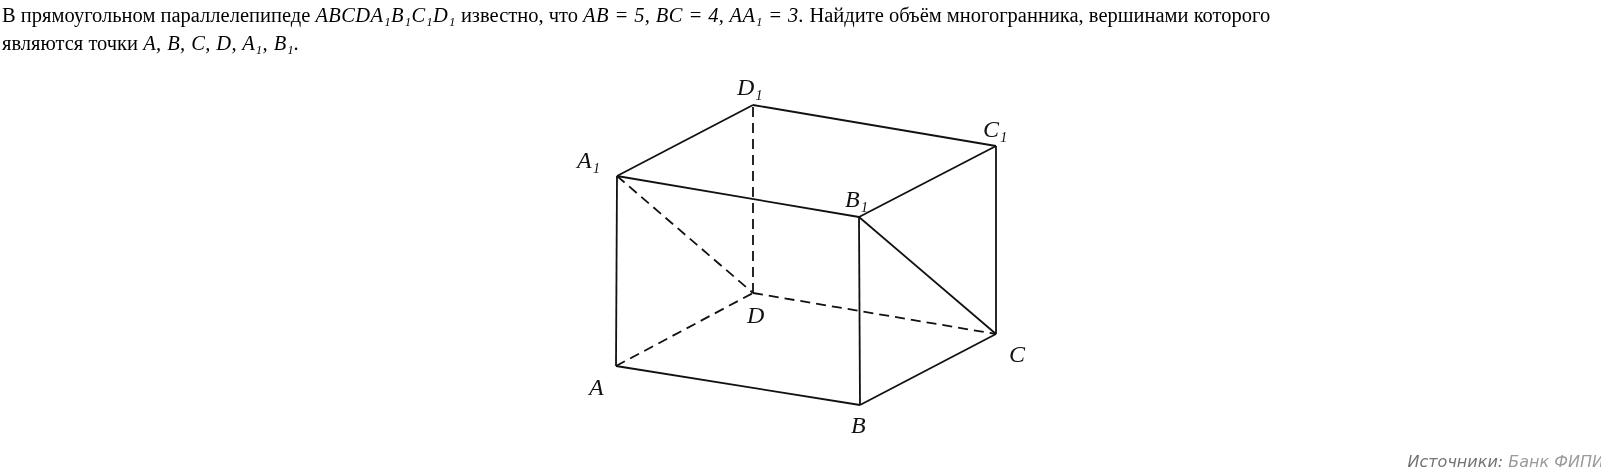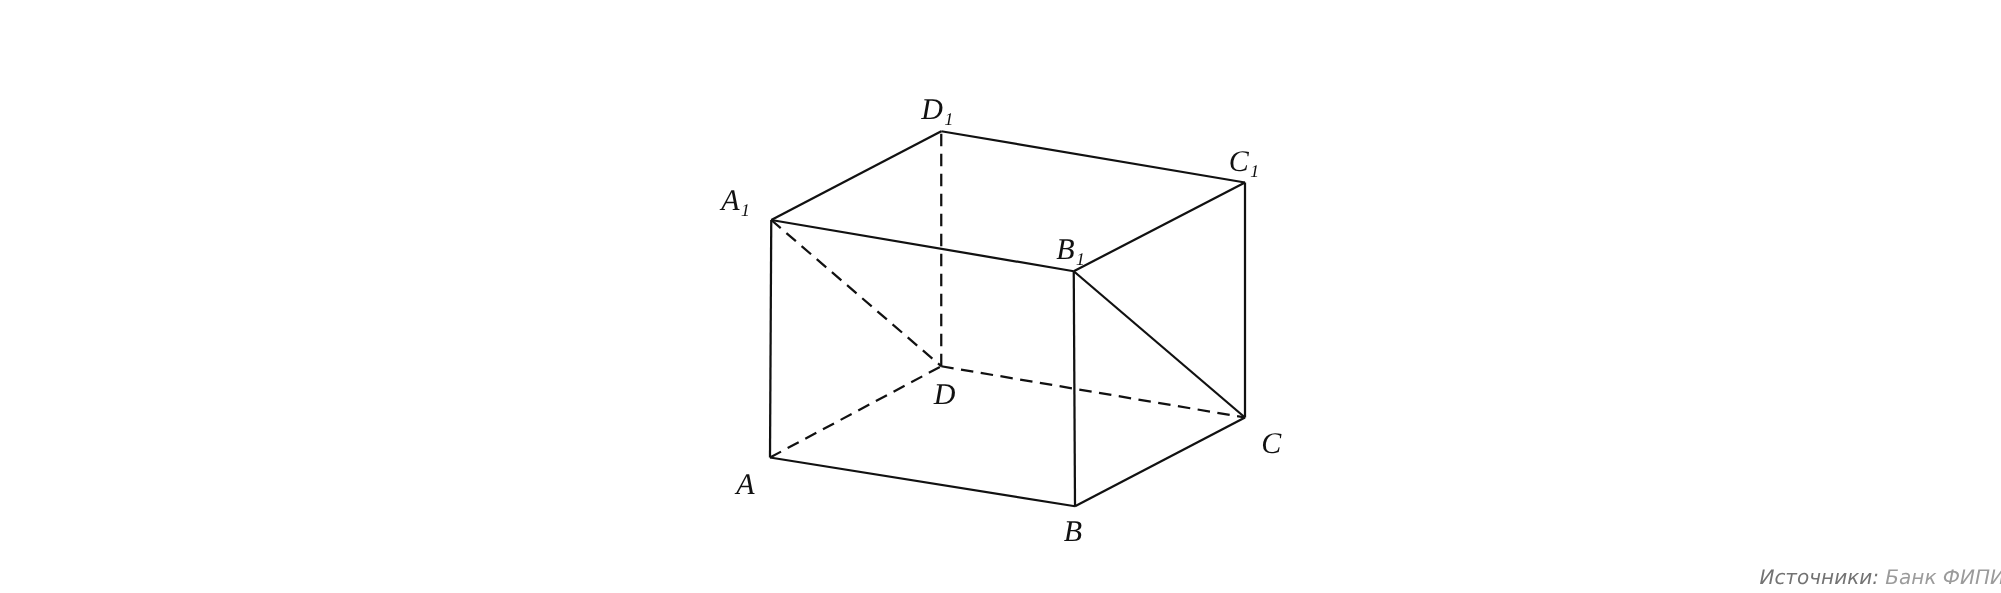--- a/index.html
+++ b/index.html
@@ -43,20 +43,22 @@
   }
   .footer .src-label { color: #737373; }
   .footer .src-link { color: #9b9b9b; text-decoration: none; }
 </style>
 </head>
 <body>
 
 <div class="page">
 
   <div class="problem">
+    <div class="line"><span>В прямоугольном параллелепипеде </span><span class="math">ABCDA₁B₁C₁D₁</span><span> известно, что </span><span class="math">AB = 5, BC = 4, AA₁ = 3.</span><span> Найдите объём многогранника, вершинами которого</span></div>
+    <div class="line"><span>являются точки </span><span class="math">A, B, C, D, A₁, B₁.</span></div>
   </div>
 
   <svg class="figure-svg" width="1601" height="474" viewBox="0 0 1601 474" xmlns="http://www.w3.org/2000/svg">
 
     <g>
       <line class="dashed" x1="753" y1="293" x2="753" y2="105"></line>
       <line class="dashed" x1="616" y1="366" x2="753" y2="293"></line>
       <line class="dashed" x1="753" y1="293" x2="996" y2="334"></line>
       <line class="dashed" x1="617" y1="176" x2="753" y2="293"></line>
     </g>

